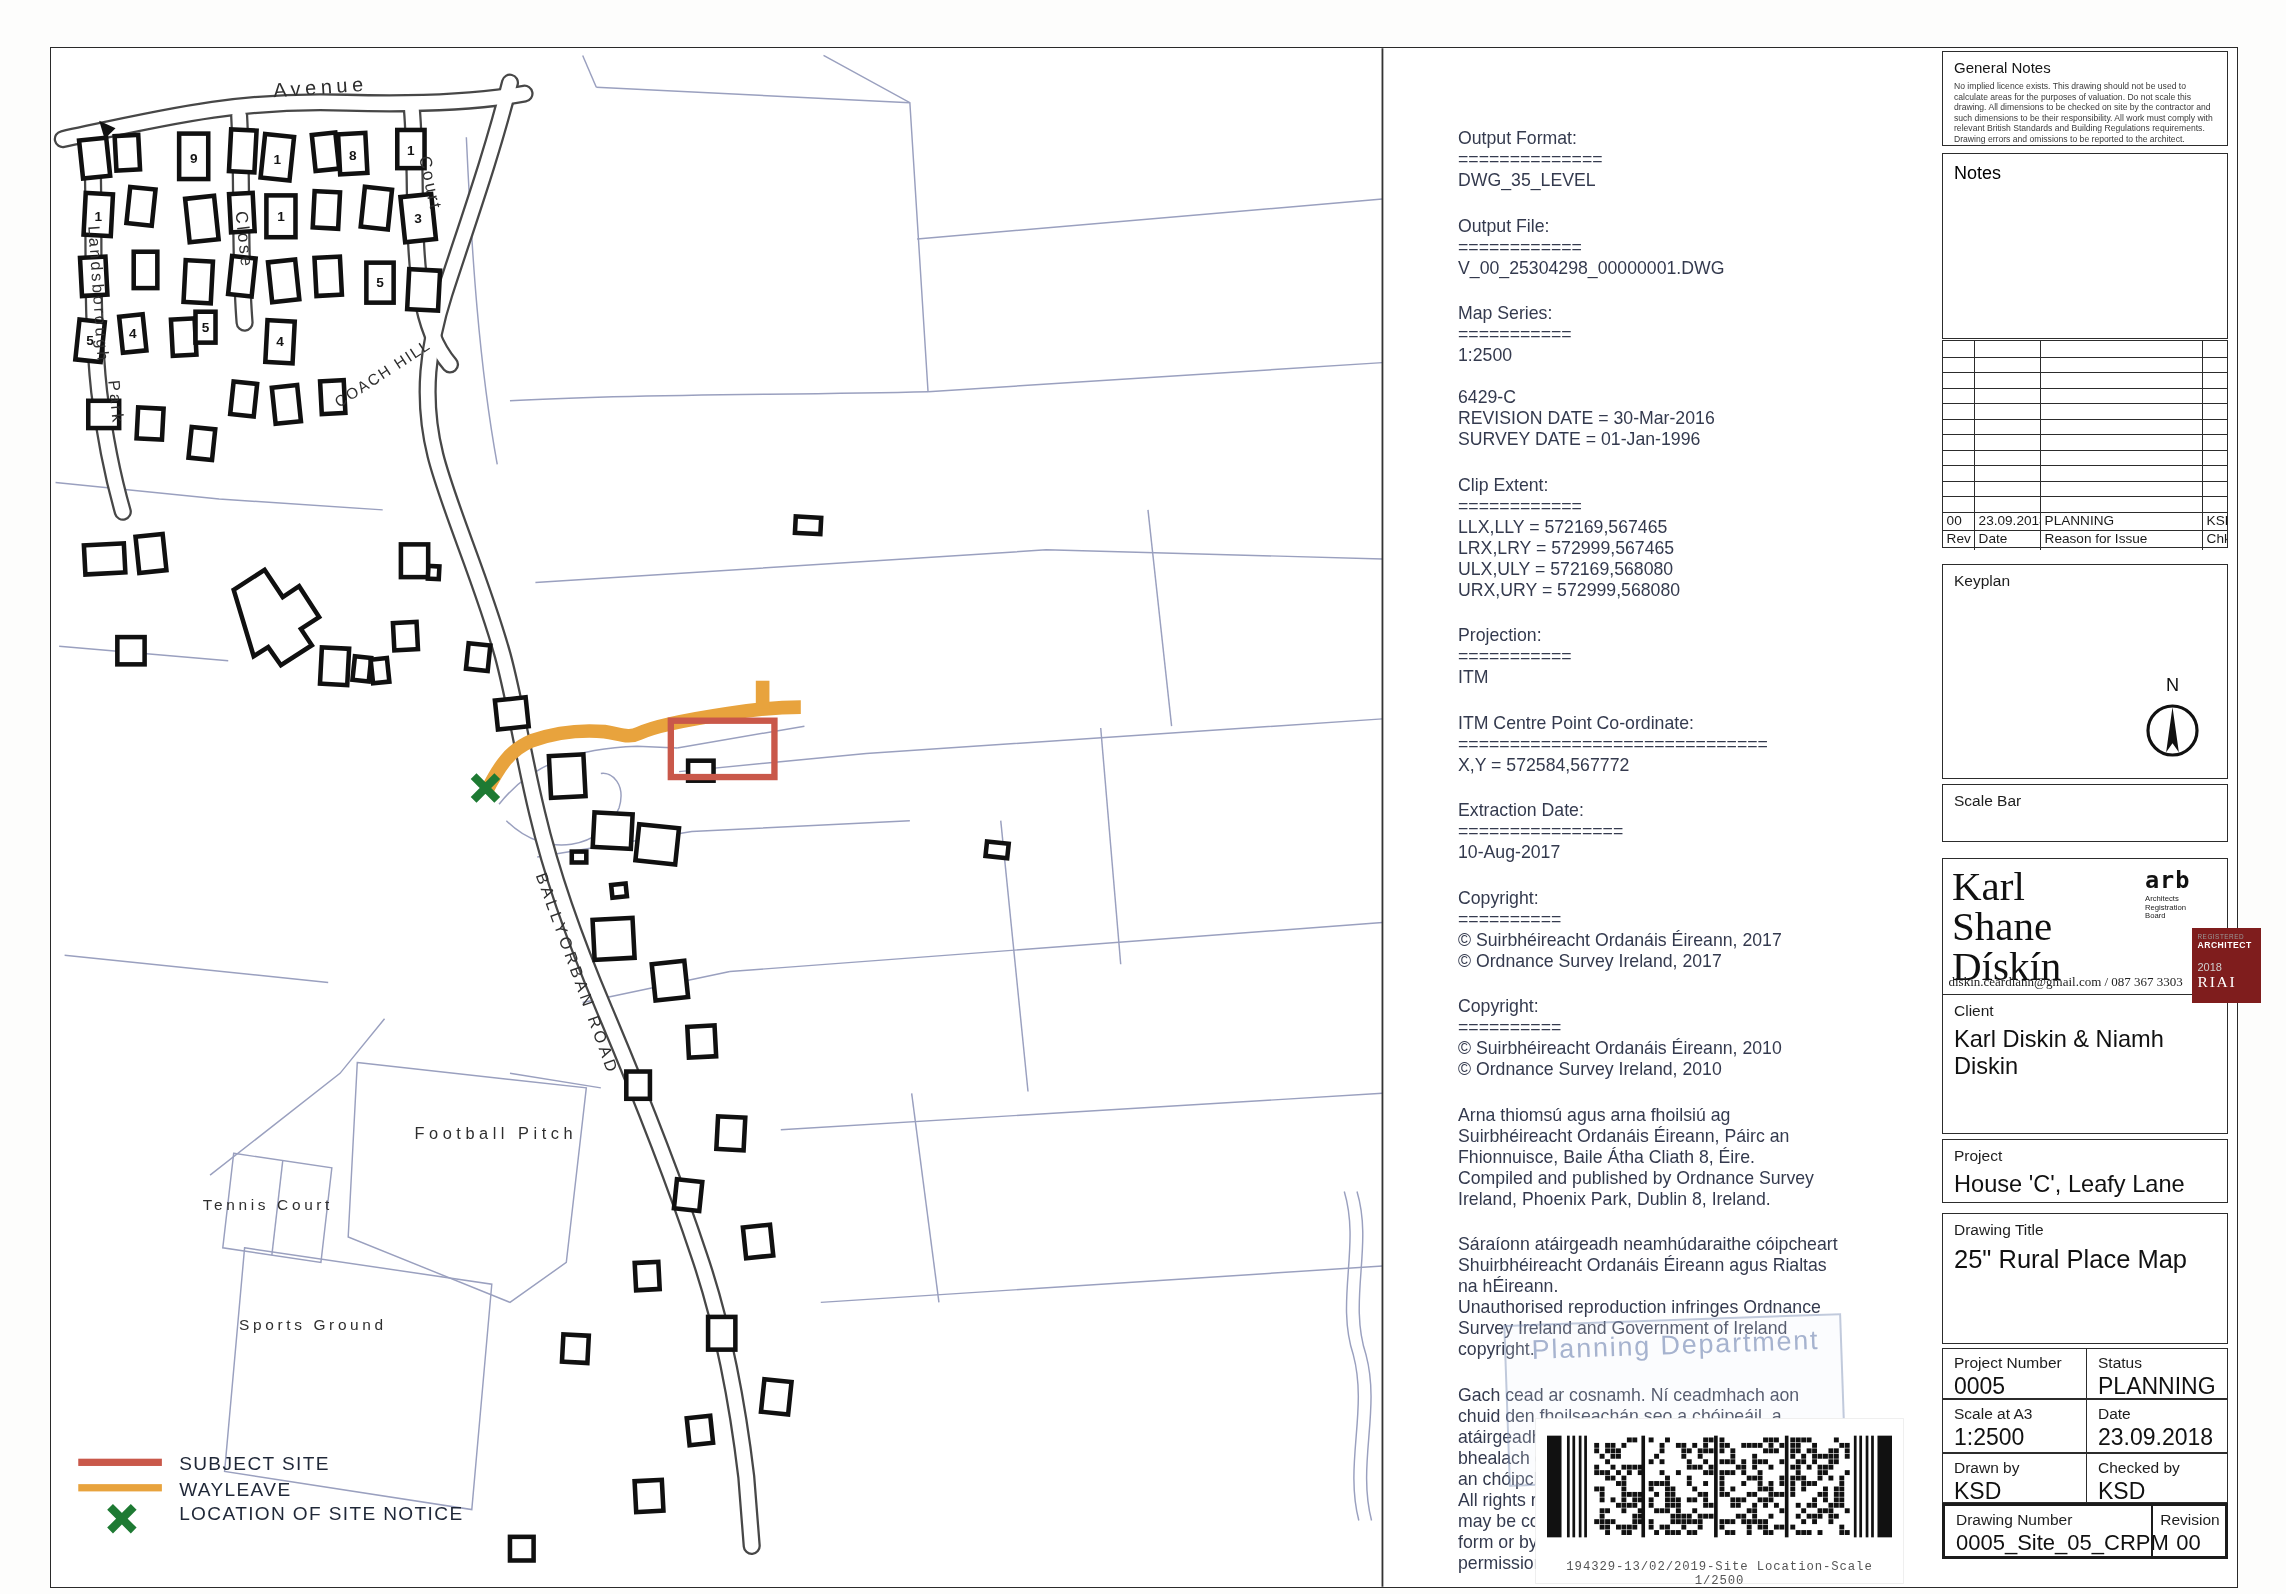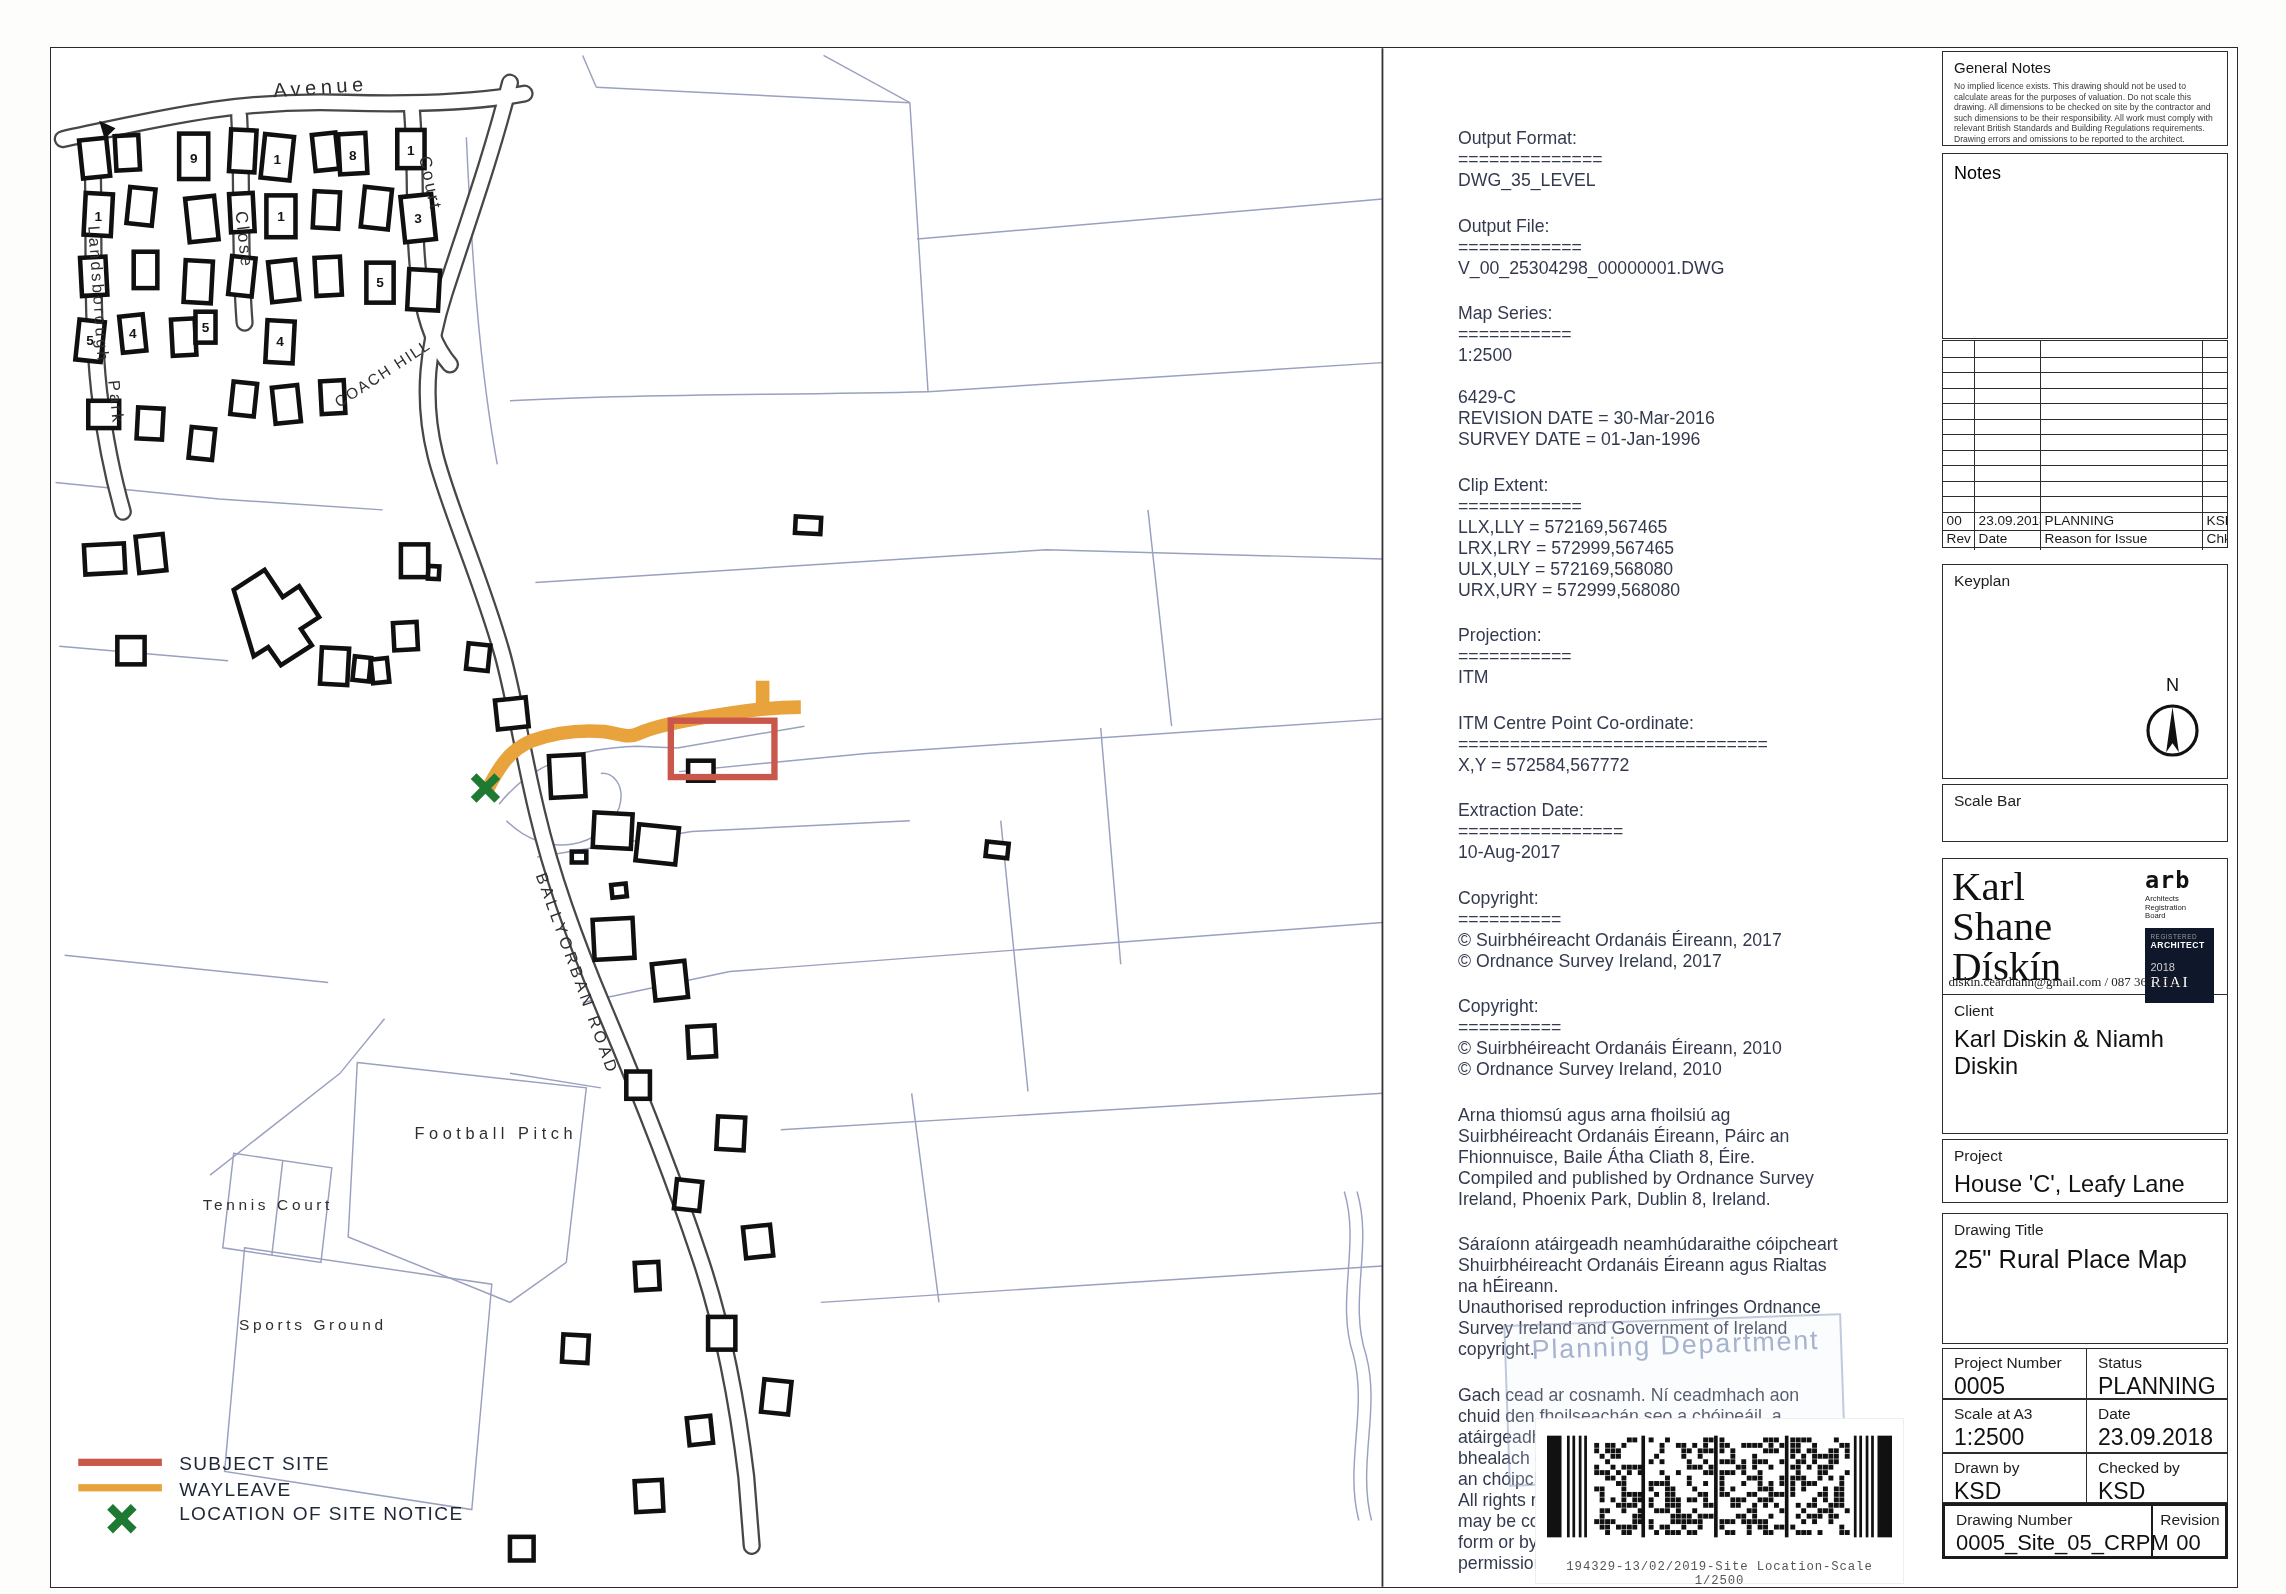--- a/index.html
+++ b/index.html
@@ -47,21 +47,21 @@
   #brand-box { top:810px; height:276px; }
   .brand-cell { position:relative; height:136px; border-bottom:1.4px solid #2c2c2c; }
   .brand-name { font-family:"Liberation Serif", serif; font-size:41px; line-height:40px;
                 color:#101010; padding:7.3px 0 0 9px; }
   .brand-contact { position:absolute; left:5.5px; bottom:3.6px; width:275px;
                    font-family:"Liberation Serif", serif; font-size:13px; color:#222; white-space:nowrap; }
   .logos { position:absolute; right:9px; top:7.3px; width:73px; text-align:left; }
   .arb-word { font-size:23.6px; font-weight:bold; letter-spacing:0.9px; color:#111;
               font-family:"DejaVu Sans Mono", monospace; }
   .arb-sub { font-size:7.7px; line-height:8.6px; color:#222; white-space:pre-line; margin-top:0.9px; }
-  .riai-badge { margin-top:7.3px; width:69px; height:75px; background:#0f172a; color:#fff; padding:4.5px 0 0 5.5px; }
+  .riai-badge { margin-top:7.3px; width:69px; height:75px; background:#7f1d1d; color:#fff; padding:4.5px 0 0 5.5px;margin-left:47px; }
   .riai-badge .r1 { font-size:6.4px; color:#9a9a9a; letter-spacing:0.5px; }
   .riai-badge .r2 { font-size:8.6px; font-weight:bold; letter-spacing:0.5px; }
   .riai-badge .r3 { font-size:11px; color:#cfcfcf; margin-top:11px; }
   .riai-badge .r4 { font-family:"Liberation Serif", serif; font-size:15.5px; letter-spacing:1.8px; }
   .client-cell { position:relative; height:136px; }
   #project-box { top:1091px; height:64px; }
   #title-box { top:1165px; height:131px; }
   #title-box .tb-value { font-size:25.5px; }
   #grid-box { top:1300px; height:211px; border:none; }
   .grid-row { position:absolute; left:0; width:286px; display:flex; border:1.4px solid #2c2c2c; background:#fff; }

